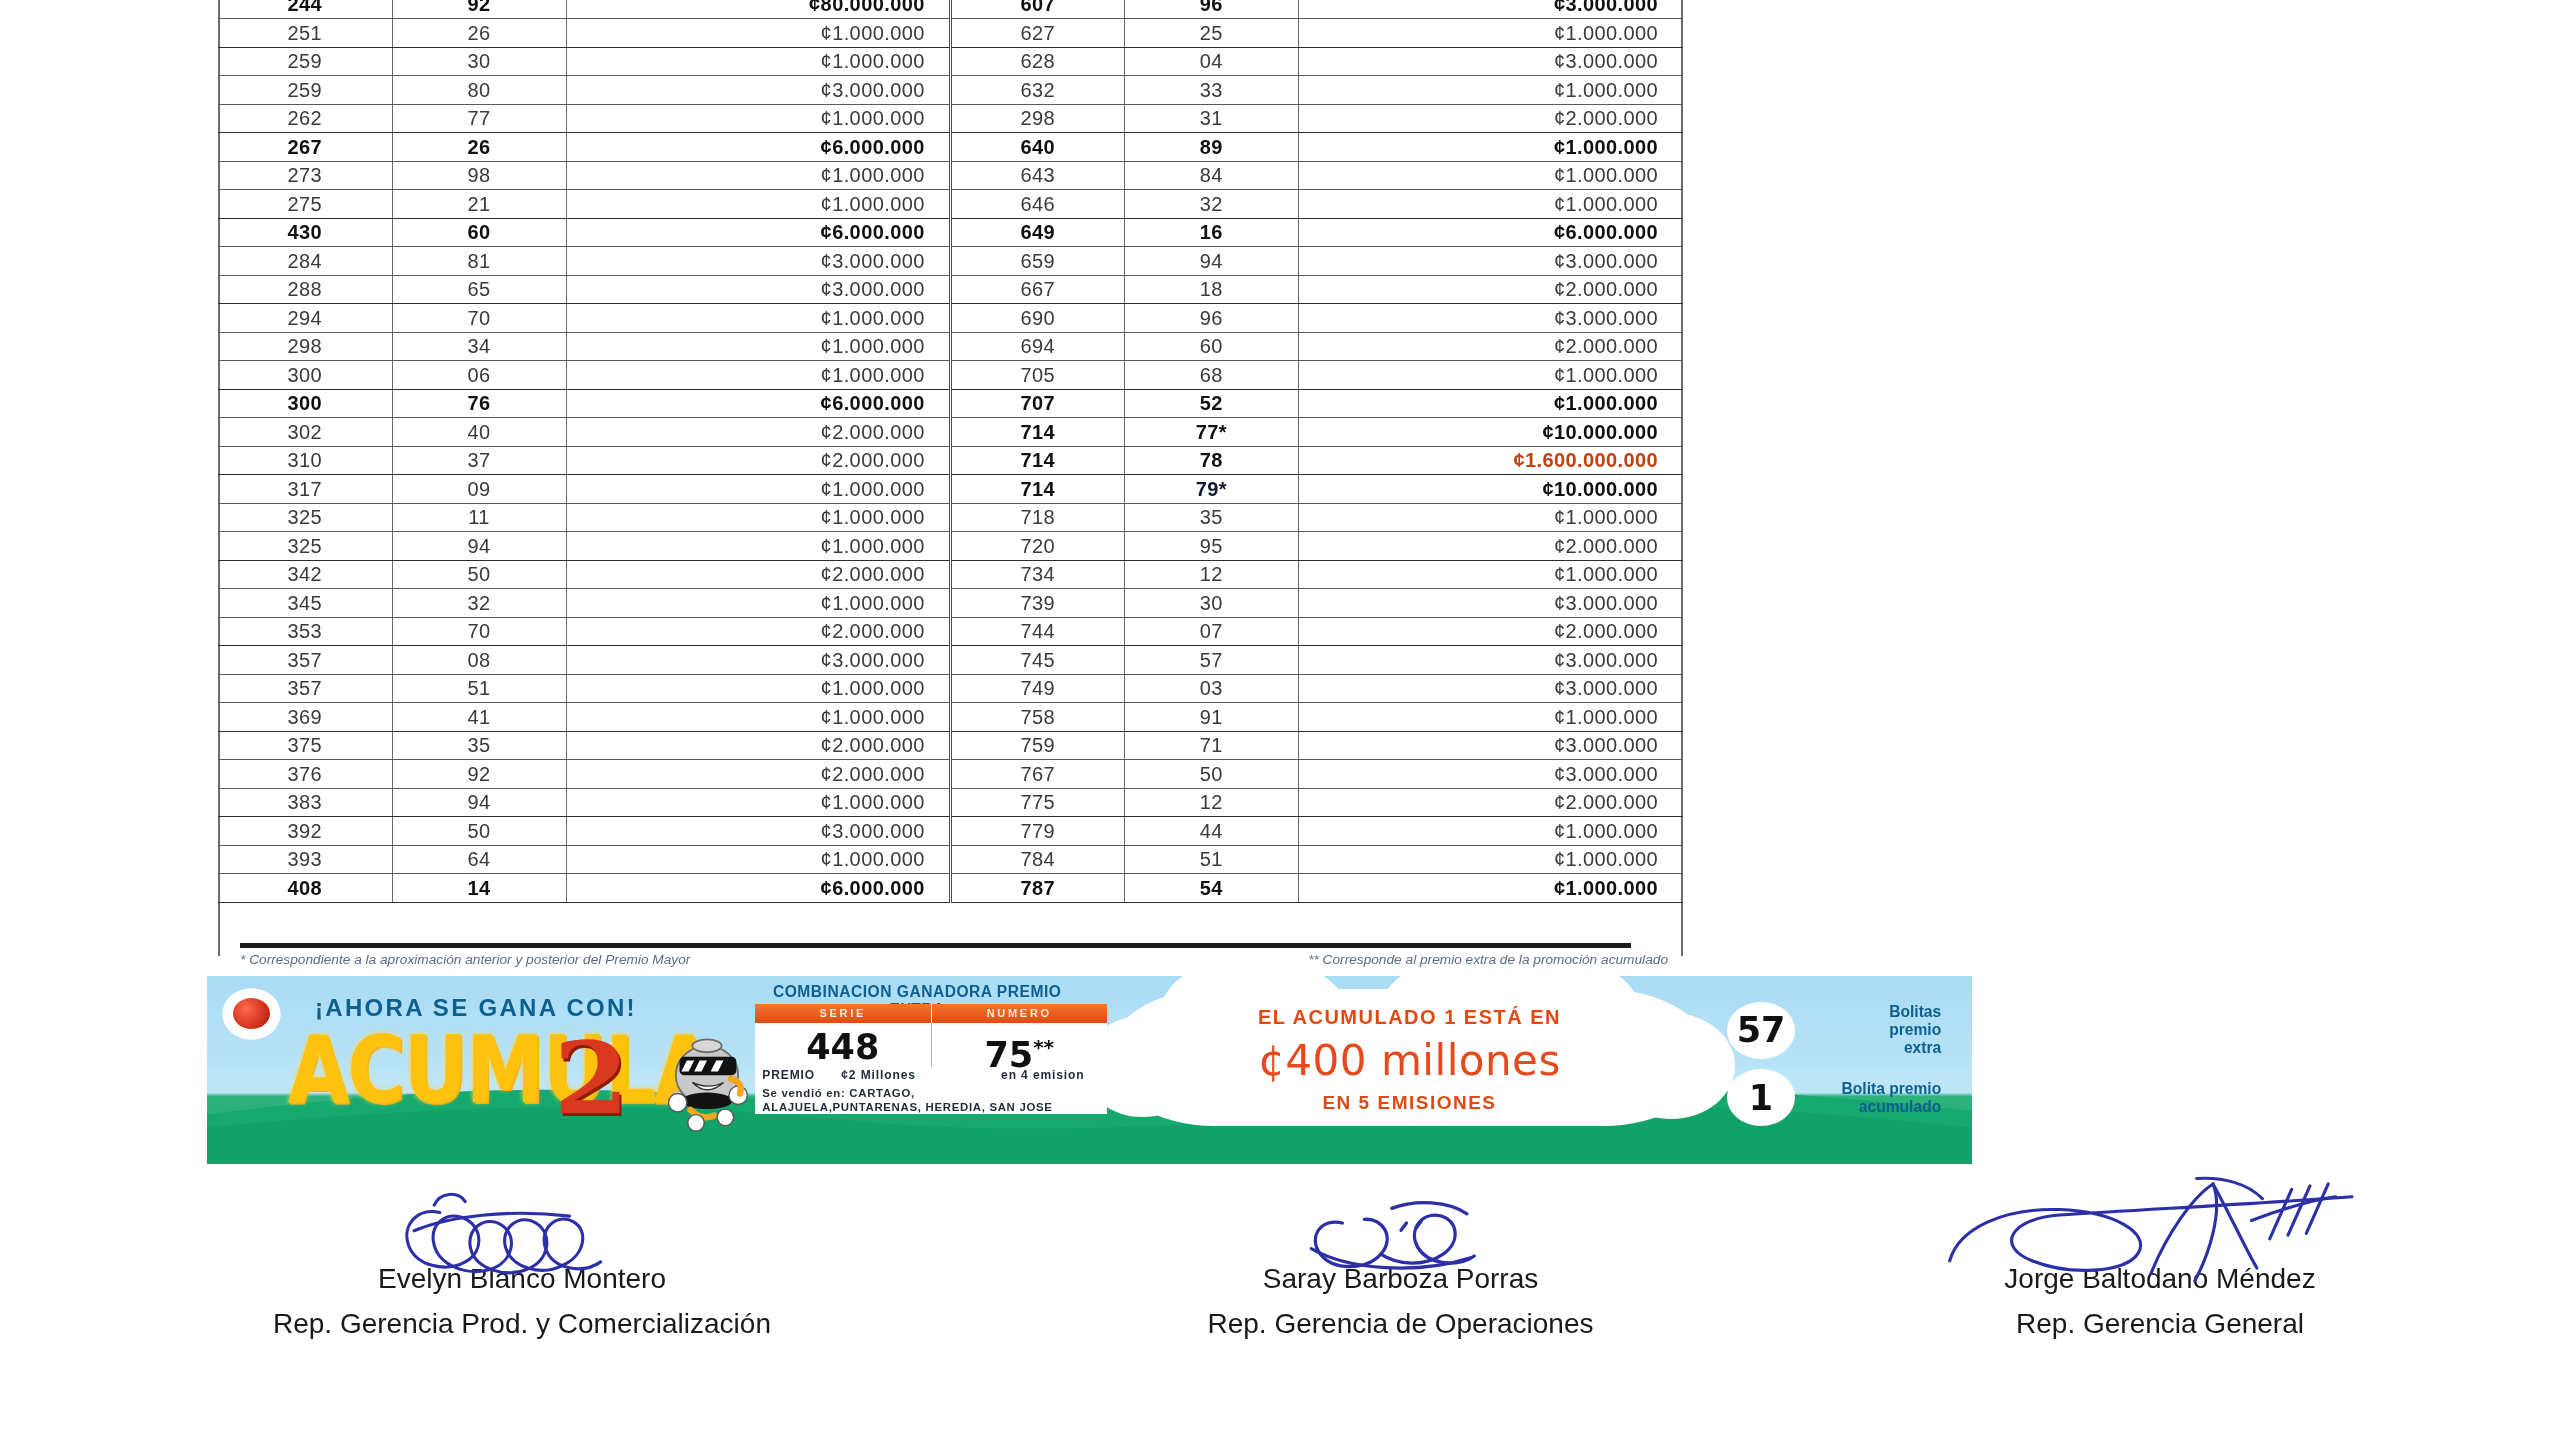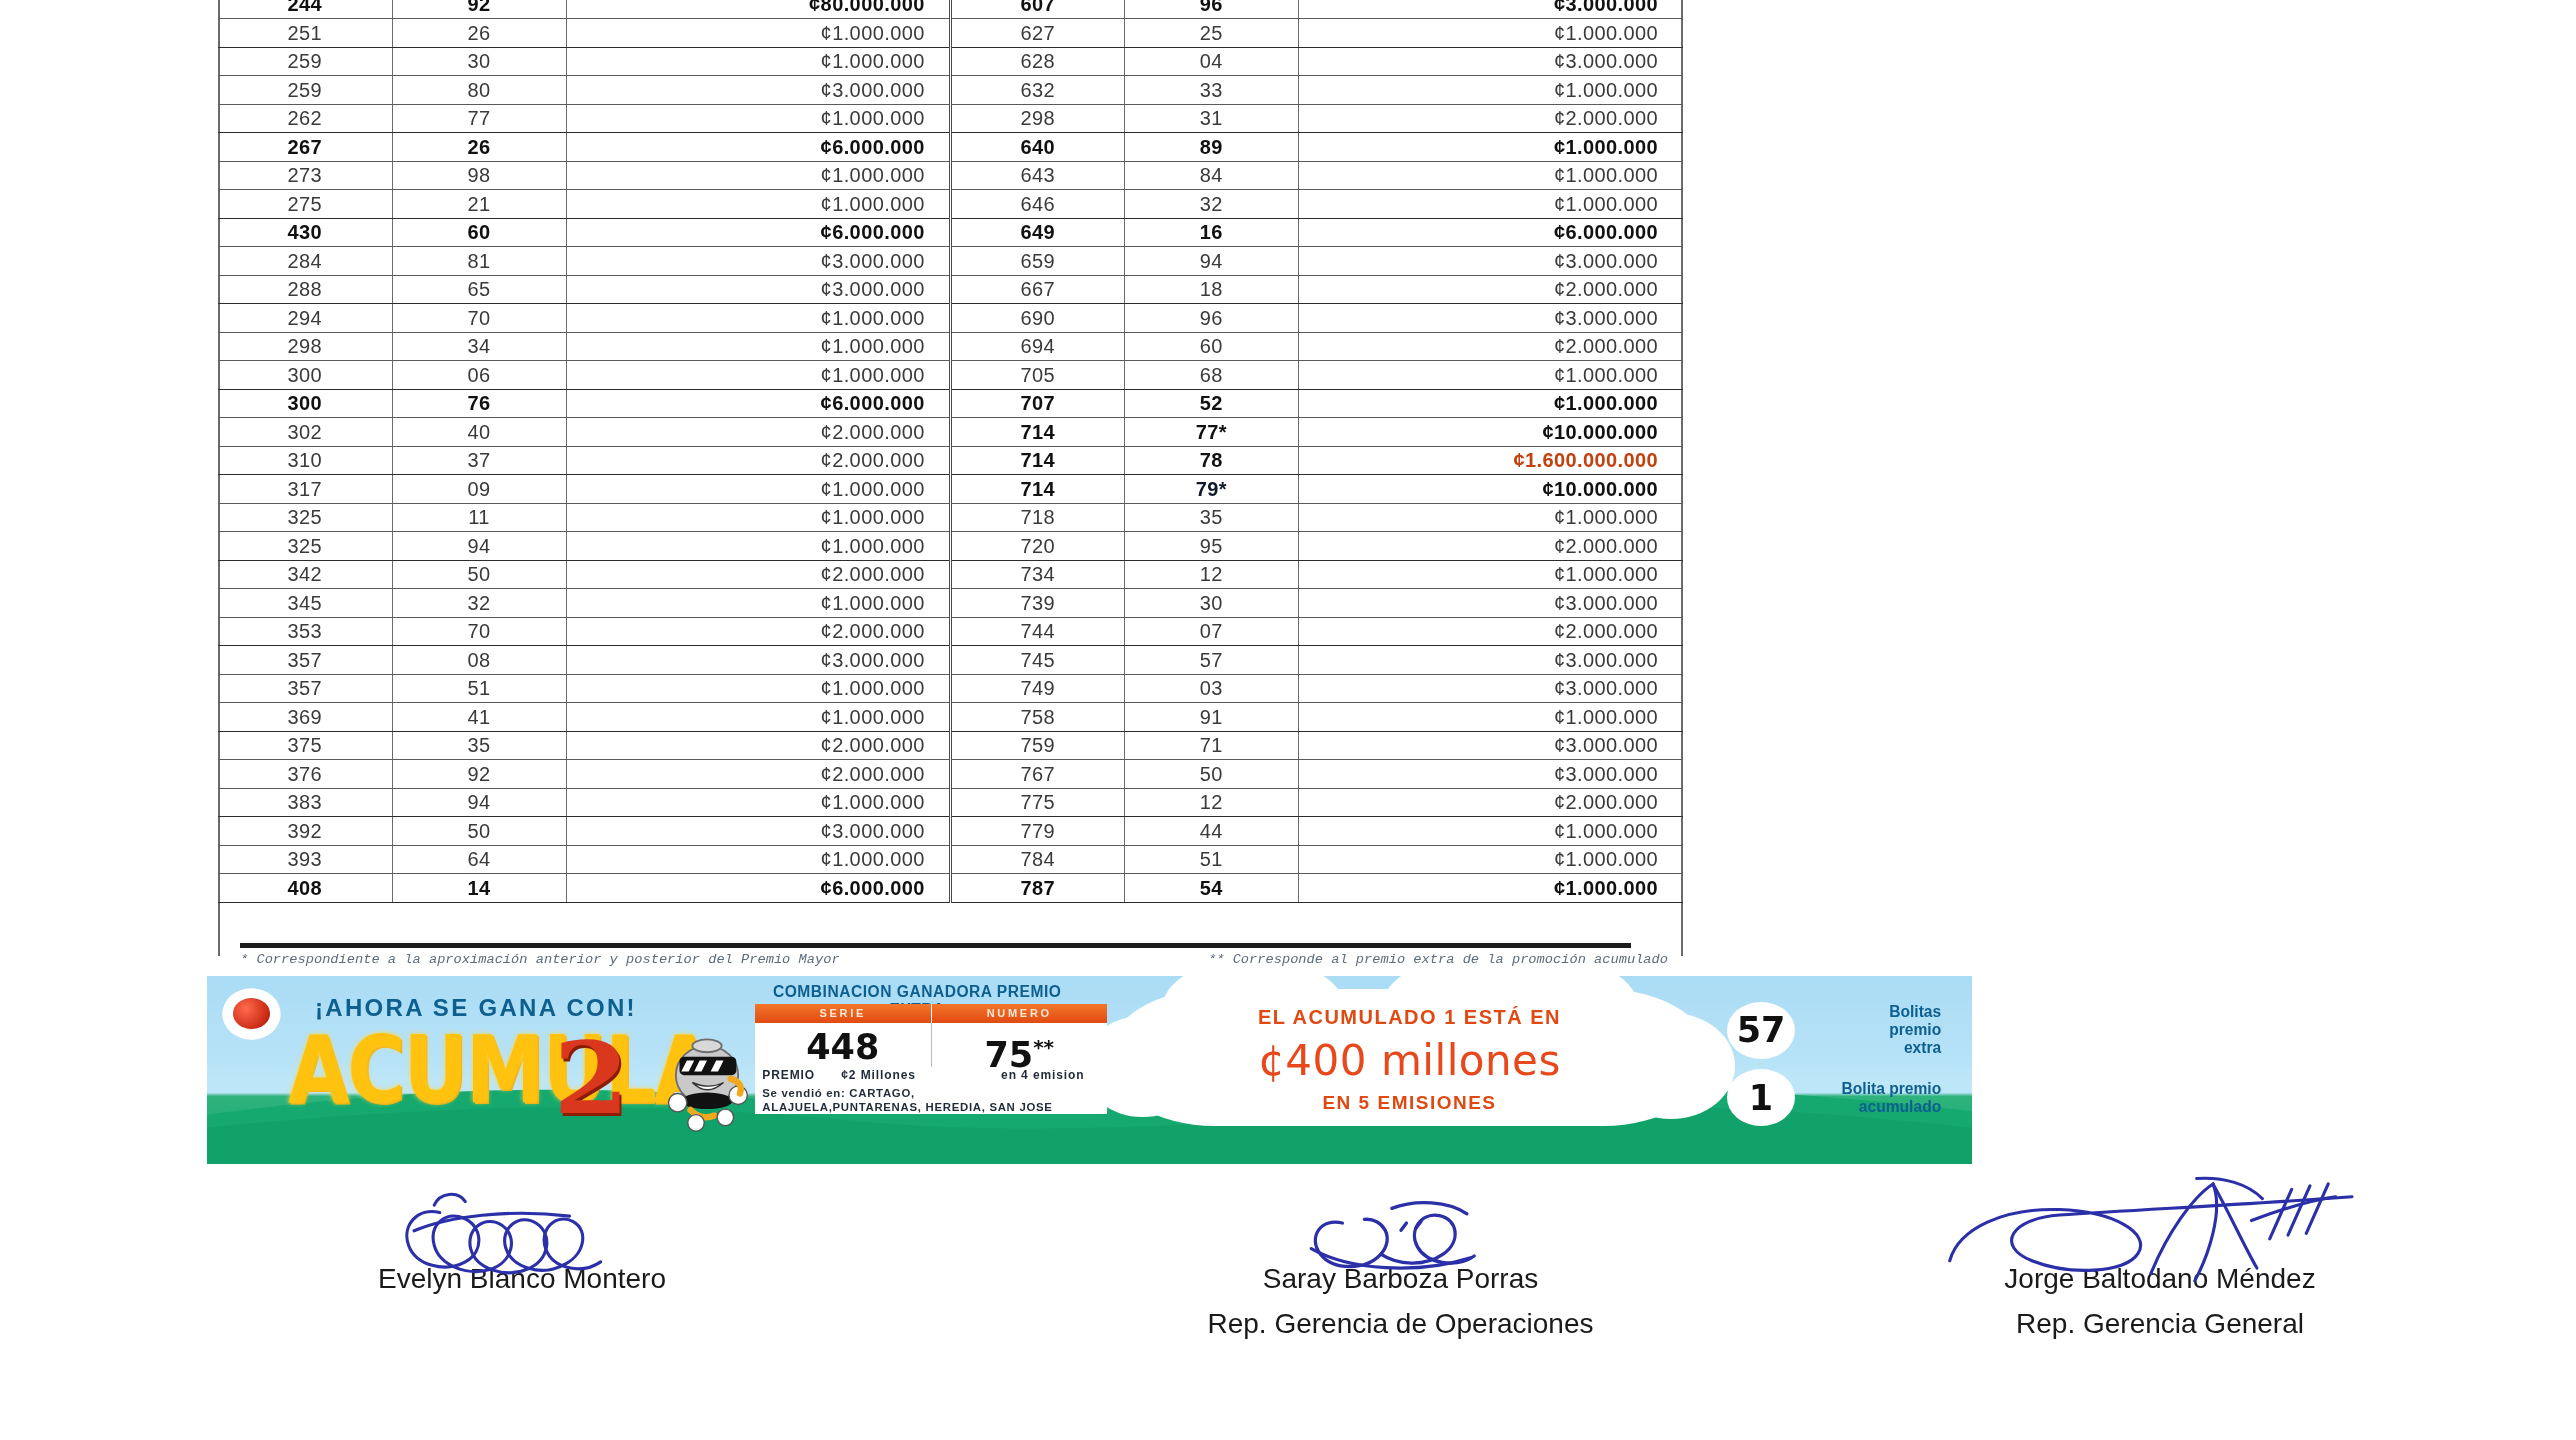--- a/index.html
+++ b/index.html
@@ -56,21 +56,21 @@
   .tbl-outer-left{position:absolute;left:218px;top:-11px;width:1.8px;height:967px;background:#6b6b6b;}
   .tbl-outer-right{position:absolute;left:1681px;top:-11px;width:1.8px;height:967px;background:#6b6b6b;}
 
   .tbl-bottom-rule{
     position:absolute;left:240px;top:943px;width:1391px;height:4.6px;background:#1d1d1d;
   }
 
   .footnotes{
     position:absolute;left:240px;top:952px;width:1428px;
     font-size:13.7px;color:#5d6b80;font-style:italic;
-    display:flex;justify-content:space-between;font-family:Liberation Mono, monospace;
+    display:flex;justify-content:space-between;
   }
   .footnotes span{white-space:nowrap;}
 
   
   #banner{
     position:absolute;left:207px;top:976px;
     width:1765px;height:188px;
     background:linear-gradient(#aadcf5 0%,#b6e2f7 42%,#bde6f8 55%,#bde6f8 62%,#2fb37d 64%,#12a86f 100%);
     overflow:hidden;
   }
@@ -582,20 +582,21 @@
     <svg class="ink" style="top:-78px;" width="384" height="119" viewBox="0 0 420 130">
       <g fill="none" stroke="#2b2fa8" stroke-width="3.4" stroke-linecap="round">
         <path d="M120,30 C96,24 78,44 86,66 C94,88 126,96 148,84 C170,72 166,44 146,36 C126,28 108,44 114,66 C120,88 150,100 176,92"></path>
         <path d="M176,92 C200,84 206,56 188,44 C170,32 148,48 154,70 C160,92 192,102 216,92 C240,82 244,54 226,42 C208,30 186,46 192,68 C198,90 230,100 254,88"></path>
         <path d="M254,88 C278,78 284,50 266,40 C248,30 228,48 236,70 C244,92 276,98 296,84"></path>
         <path d="M92,50 C130,34 196,26 262,34"></path>
         <path d="M114,22 C120,8 140,6 148,18"></path>
       </g>
     </svg>
     <div class="name">Evelyn Blanco Montero</div>
+    <div class="role">Rep. Gerencia Prod. y Comercialización</div>
   </div>
 
   <div class="sig" id="sig2">
     <svg class="ink" style="top:-73px;" width="293" height="110" viewBox="0 0 320 120">
       <g fill="none" stroke="#2b2fa8" stroke-width="3.6" stroke-linecap="round">
         <path d="M96,36 C72,30 58,52 72,70 C86,88 122,88 138,70 C154,52 140,30 120,32"></path>
         <path d="M138,70 C156,82 186,84 206,70 C226,56 222,32 202,28 C182,24 168,44 178,62 C188,80 220,86 240,72"></path>
         <path d="M150,20 C176,10 212,12 232,26"></path>
         <path d="M160,44 L166,36 M176,42 L182,34"></path>
         <path d="M62,64 C104,88 178,92 236,74"></path>

